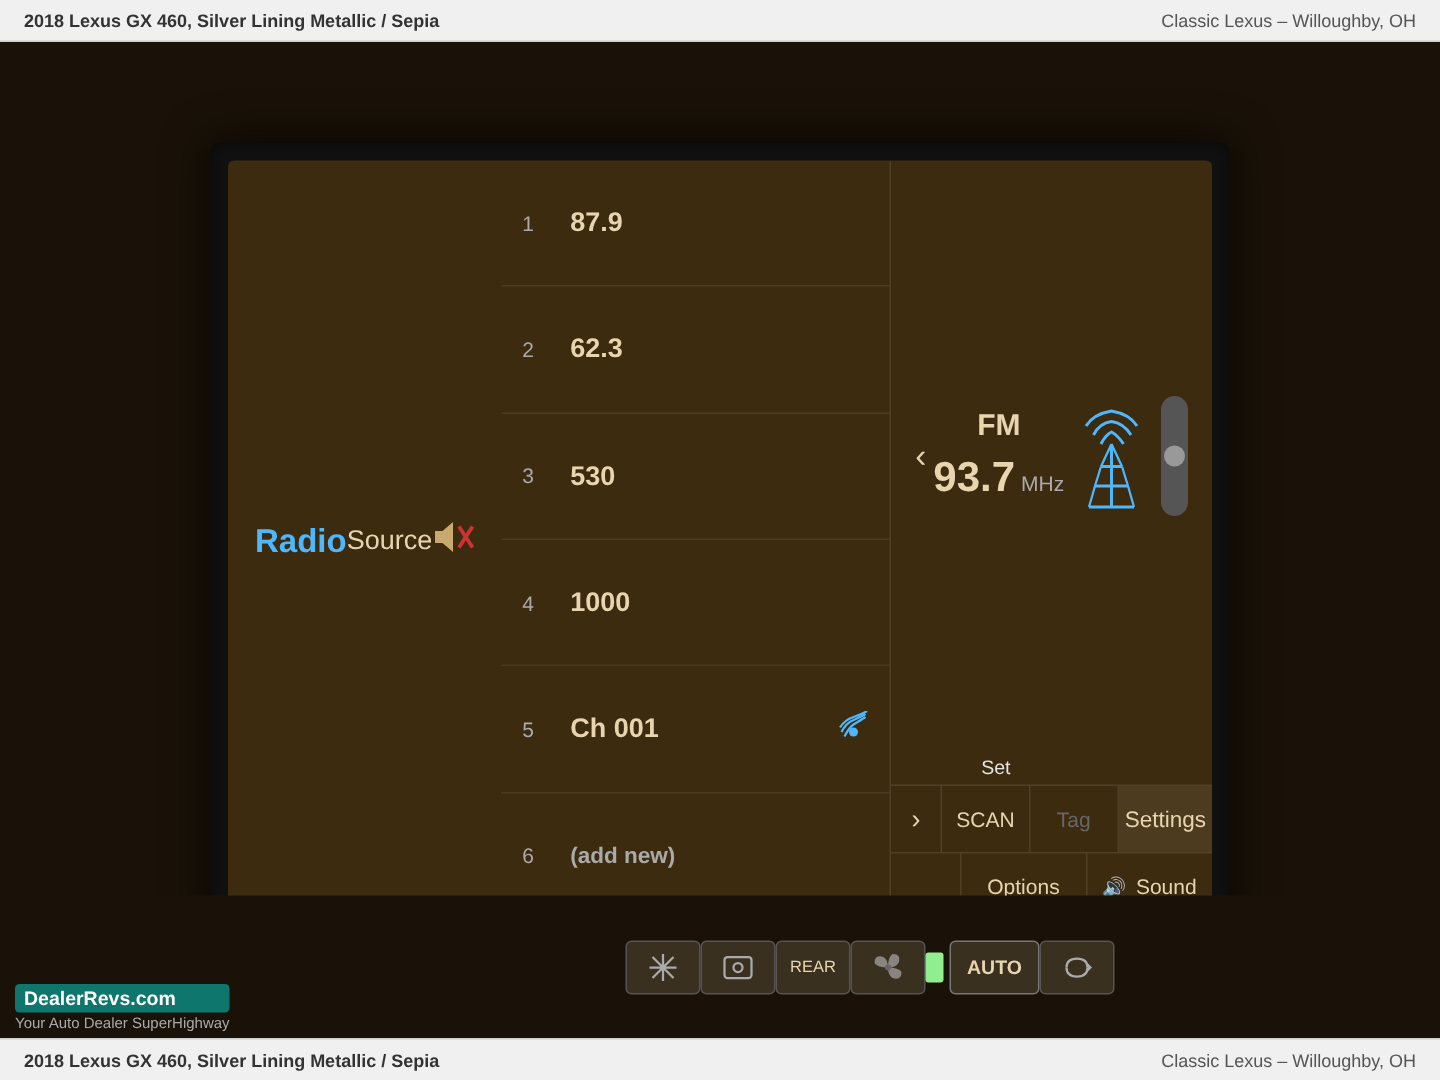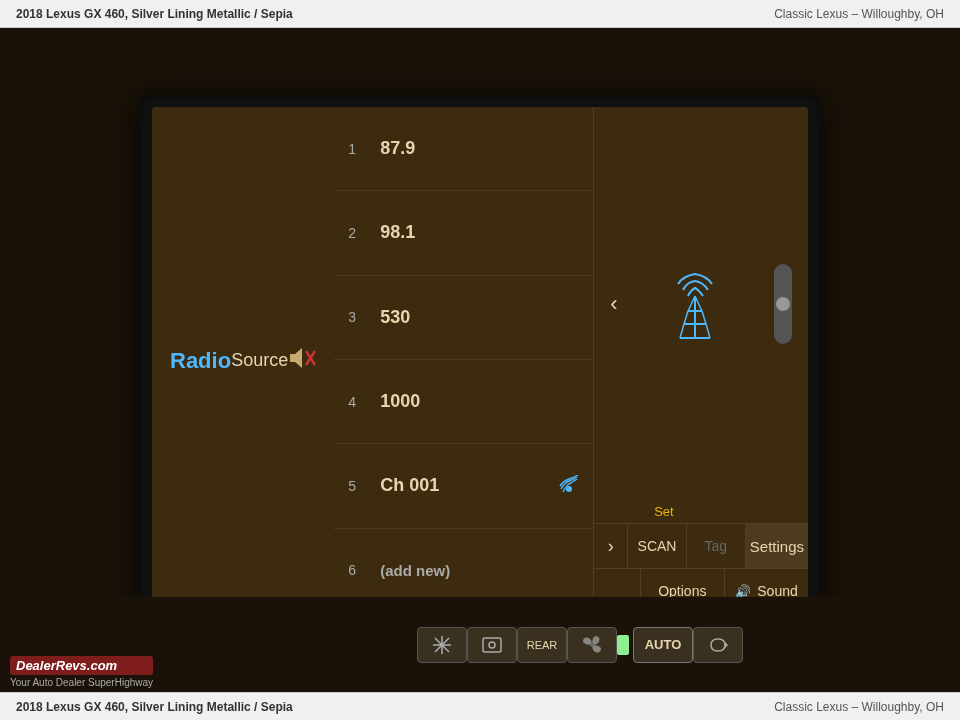--- a/index.html
+++ b/index.html
@@ -320,21 +320,21 @@
 
       <div class="screen-body">
 
         <div class="preset-panel">
           <div class="preset-item">
             <span class="preset-num">1</span>
             <span class="preset-val">87.9</span>
           </div>
           <div class="preset-item">
             <span class="preset-num">2</span>
-            <span class="preset-val">98.1</span>
+            <span class="preset-val">62.3</span>
           </div>
           <div class="preset-item">
             <span class="preset-num">3</span>
             <span class="preset-val">530</span>
           </div>
           <div class="preset-item">
             <span class="preset-num">4</span>
             <span class="preset-val">1000</span>
           </div>
           <div class="preset-item">
@@ -352,20 +352,27 @@
           <div class="preset-item">
             <span class="preset-num">6</span>
             <span class="preset-val" style="color:#aaa; font-size:15px;">(add new)</span>
           </div>
         </div>
 
         <div class="right-panel">
 
           <div class="tuner-area">
             <span class="tuner-left-arrow">‹</span>
+            <div class="tuner-info">
+              <span class="tuner-band">FM</span>
+              <div class="tuner-freq-container">
+                <span class="tuner-freq">93.7</span>
+                <span class="tuner-mhz">MHz</span>
+              </div>
+            </div>
             <div class="tuner-tower">
 
               <svg width="55" height="75" viewBox="0 0 55 75">
 
                 <path d="M10,18 Q15,10 27,8 Q39,10 44,18" stroke="#4db8ff" stroke-width="2" fill="none"></path>
                 <path d="M15,24 Q19,16 27,15 Q35,16 40,24" stroke="#4db8ff" stroke-width="2" fill="none"></path>
                 <path d="M20,30 Q23,24 27,22 Q31,24 35,30" stroke="#4db8ff" stroke-width="2" fill="none"></path>
 
                 <line x1="27" y1="30" x2="27" y2="72" stroke="#4db8ff" stroke-width="2"></line>
                 <line x1="20" y1="45" x2="34" y2="45" stroke="#4db8ff" stroke-width="2"></line>
@@ -379,21 +386,21 @@
                 <line x1="42" y1="72" x2="38" y2="58" stroke="#4db8ff" stroke-width="1.5"></line>
               </svg>
             </div>
 
             <div class="tuner-scroll">
               <div class="scroll-thumb"></div>
             </div>
           </div>
 
           <div class="set-info">
-            <div style="color:#eab308; font-size:13px;">Set</div>
+            <div style="color:#e5e5e5; font-size:13px;">Set</div>
           </div>
 
           <div class="btn-row">
             <div class="btn-cell" style="flex:0.5; font-size:18px;">›</div>
             <div class="btn-cell">
               <span>SCAN</span>
             </div>
             <div class="btn-cell disabled-btn">
               <span>Tag</span>
             </div>
@@ -416,21 +423,21 @@
         </div>
       </div>
     </div>
   </div>
 
 </div>
 
 <div style="position:absolute; bottom:28px; left:0; right:0; height:95px; background:#1a1208; display:flex; align-items:center; justify-content:space-around; padding:0 20px;">
 
   <div style="position:absolute; bottom:4px; left:10px; display:flex; flex-direction:column;">
-    <div style="display:flex; align-items:flex-end; background:#7f1d1d; padding:2px 6px; border-radius:3px;font-style:italic;">
+    <div style="display:flex; align-items:flex-end; background:#0f766e; padding:2px 6px; border-radius:3px;">
       <span style="color:white; font-size:13px; font-weight:bold;">DealerRevs.com</span>
     </div>
     <span style="color:#aaa; font-size:10px; margin-top:2px;">Your Auto Dealer SuperHighway</span>
   </div>
 
   <div style="display:flex; margin-left:200px;">
     <div class="ctrl-btn">
       <svg width="22" height="22" viewBox="0 0 22 22">
           <path d="M11,2 L11,20 M2,11 L20,11 M4,4 L18,18 M18,4 L4,18" stroke="#aaa" stroke-width="1.5" fill="none"></path>
           <circle cx="11" cy="11" r="2" fill="#aaa"></circle>

